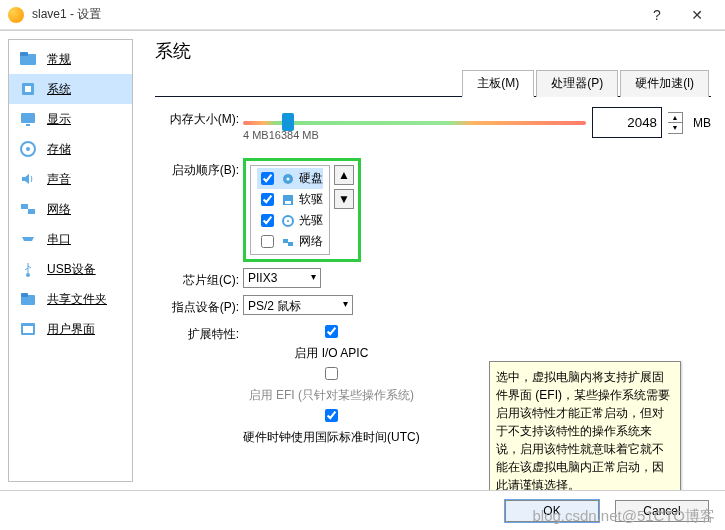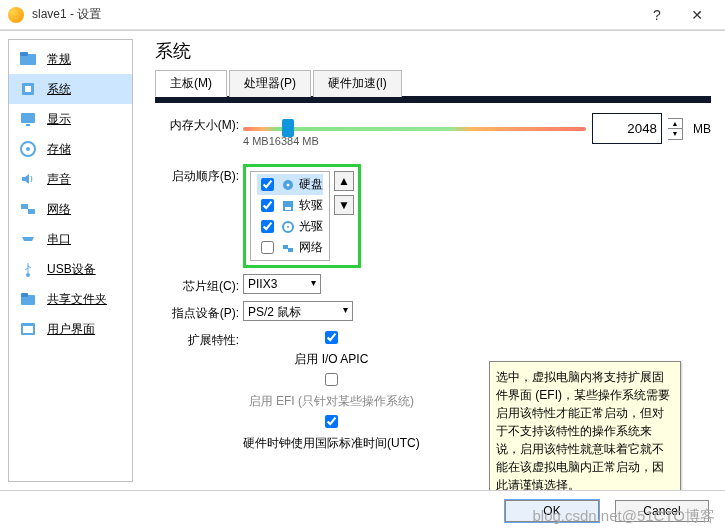--- a/index.html
+++ b/index.html
@@ -70,21 +70,22 @@
     overflow: hidden;
   }
   .content h1 {
     font-size: 18px;
     font-weight: normal;
     margin: 0 0 6px 0;
   }
   
   .tabs {
     display: flex;
-    border-bottom: 7px solid #0f172a;
+    border-bottom: 1px solid #0f172a;
+    justify-content: flex-end;
   }
   .tab {
     padding: 4px 14px;
     border: 1px solid #b8b8b8;
     border-bottom: none;
     margin-right: 2px;
     background: #f4f4f4;
     position: relative;
     top: 1px;
     cursor: default;

